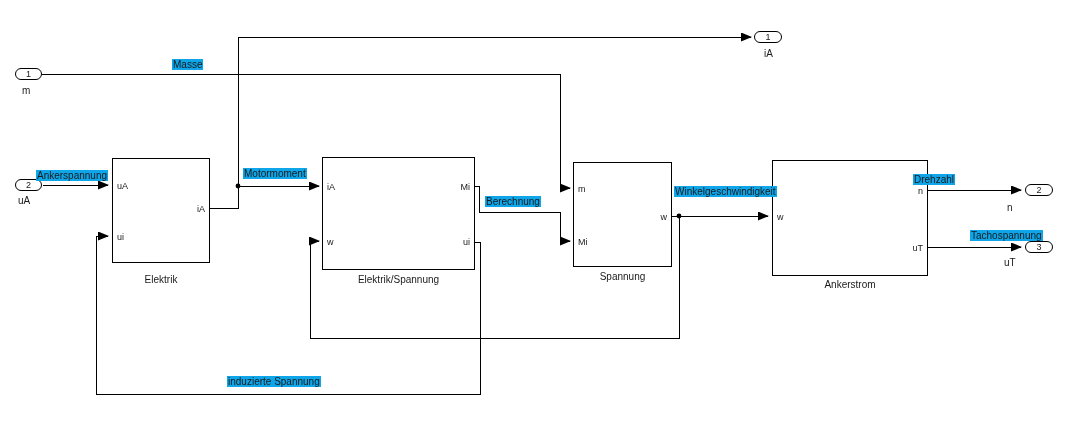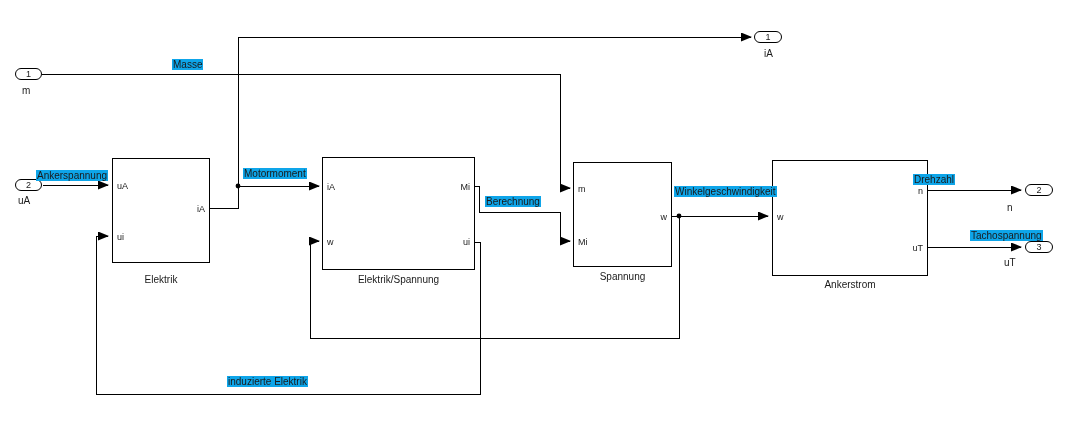--- a/index.html
+++ b/index.html
@@ -112,15 +112,15 @@
   </div>
   <div class="pname" style="left:1004px;top:257px">uT</div>
 
   <div class="slabel" style="left:172px;top:59px">Masse</div>
   <div class="slabel" style="left:36px;top:170px">Ankerspannung</div>
   <div class="slabel" style="left:243px;top:168px">Motormoment</div>
   <div class="slabel" style="left:485px;top:196px">Berechnung</div>
   <div class="slabel" style="left:674px;top:186px">Winkelgeschwindigkeit</div>
   <div class="slabel" style="left:913px;top:174px">Drehzahl</div>
   <div class="slabel" style="left:970px;top:230px">Tachospannung</div>
-  <div class="slabel" style="left:227px;top:376px">induzierte Elektrik</div>
+  <div class="slabel" style="left:227px;top:376px">induzierte Spannung</div>
 
 </div>
 
 </body></html>

